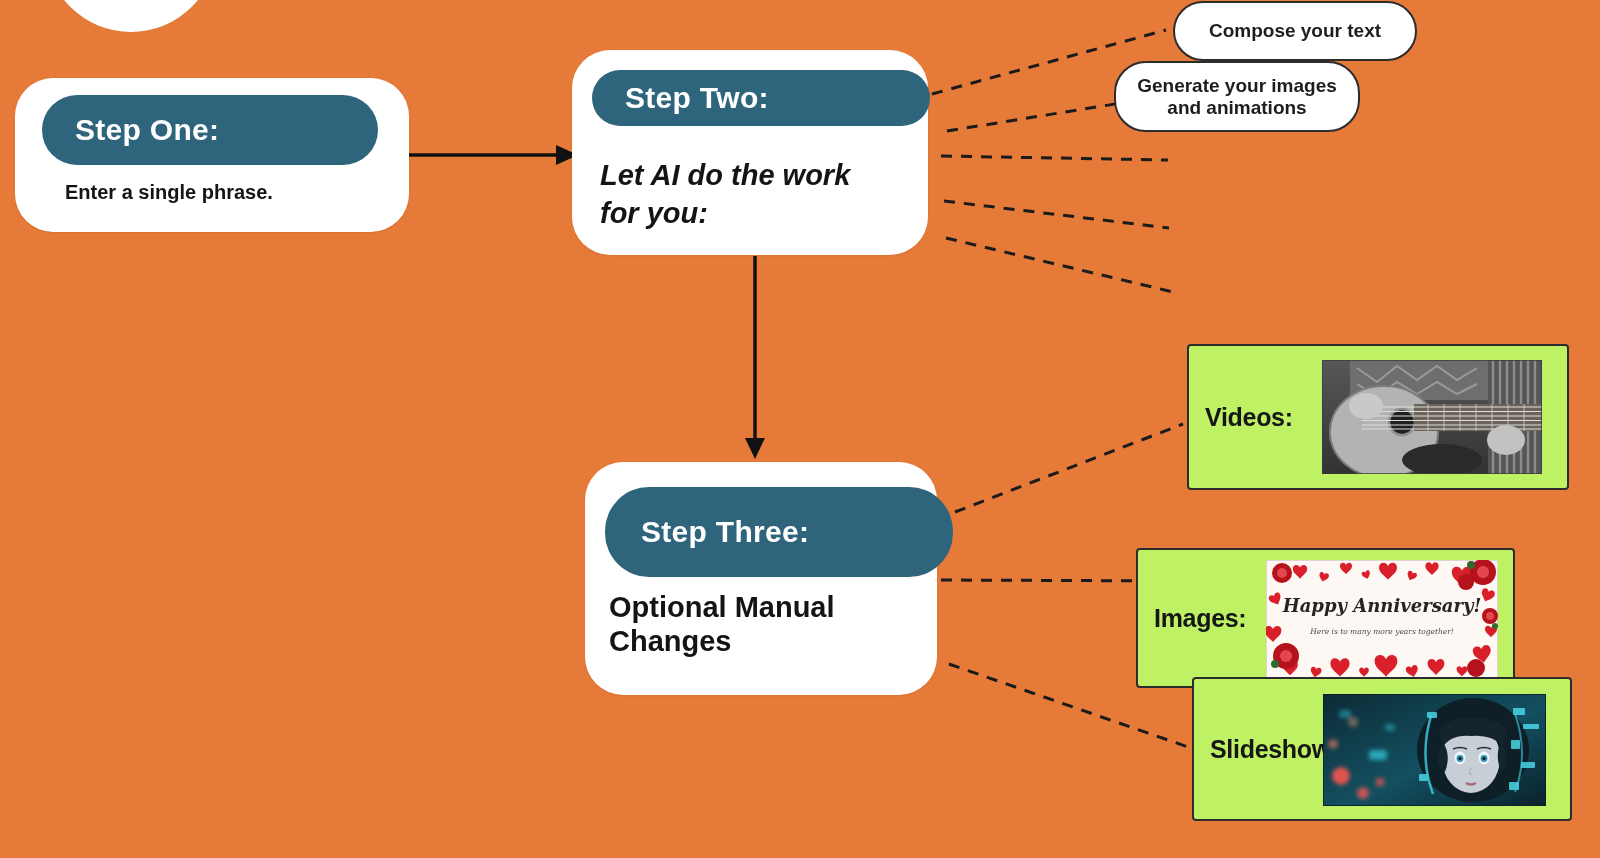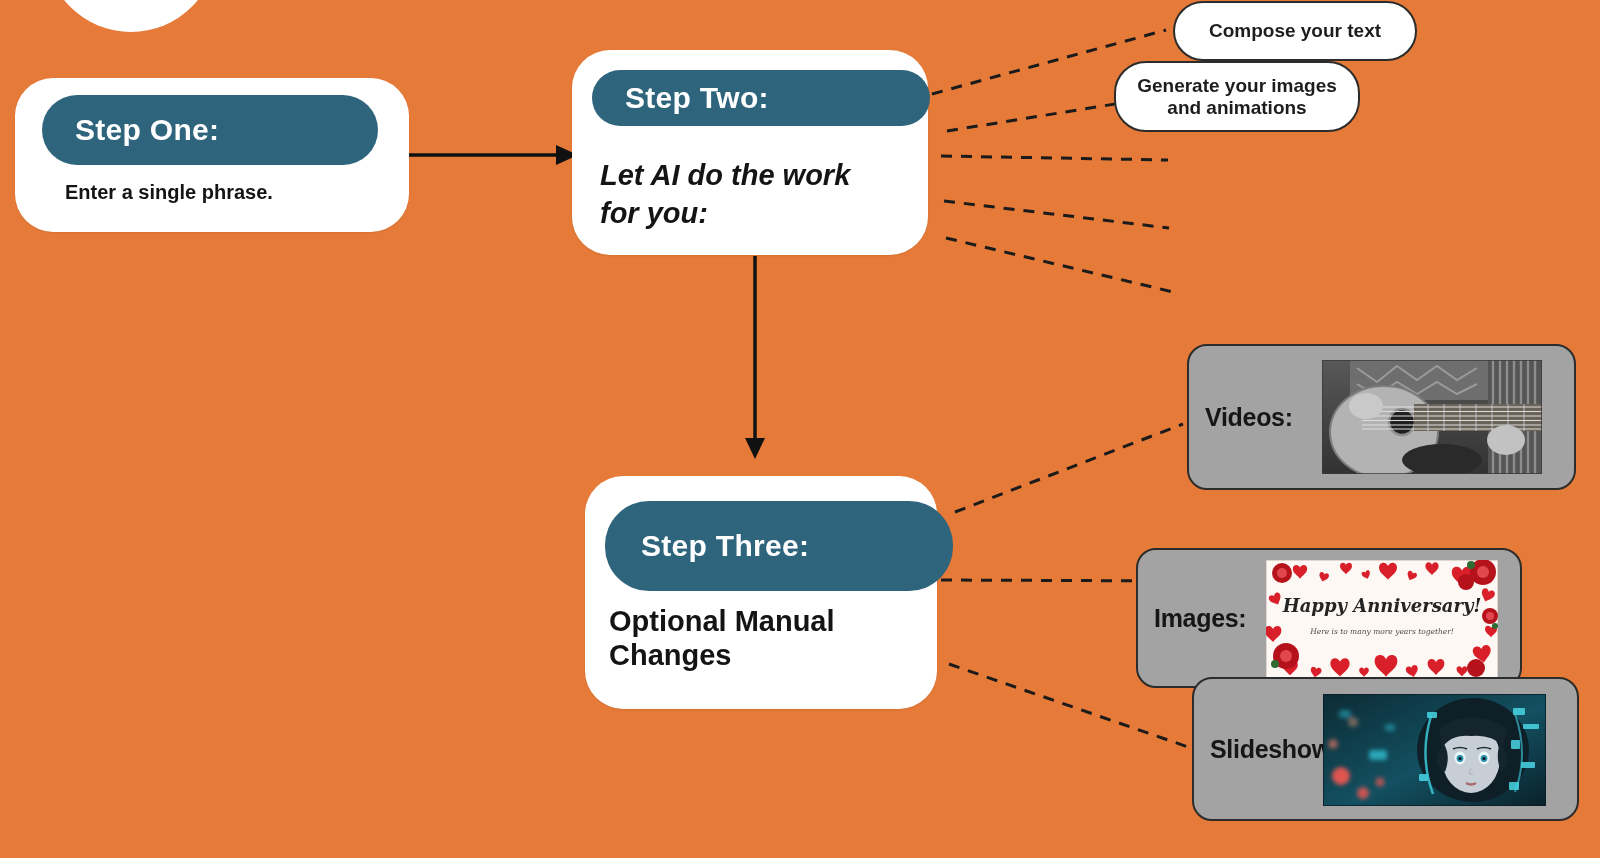--- a/index.html
+++ b/index.html
@@ -20,29 +20,29 @@
   .node{background:#fff;border-radius:38px;box-shadow:0 1px 2px rgba(0,0,0,.08);}
   .title-pill{position:absolute;background:#2f647d;border-radius:44px;display:flex;align-items:center;}
   .title-pill span{color:#fff;font-weight:bold;font-size:30px;letter-spacing:.3px;}
   .node-body{position:absolute;color:#141414;font-weight:bold;font-size:28px;line-height:38px;white-space:pre-line;}
   #step1{left:15px;top:78px;width:394px;height:154px;}
   #step1 .title-pill{left:27px;top:17px;width:303px;height:70px;padding-left:33px;}
   #step1 .node-body{left:38px;top:95px;font-size:20px;margin-left:12px;}
   #step2{left:572px;top:50px;width:356px;height:205px;}
   #step2 .title-pill{left:20px;top:20px;width:305px;height:56px;padding-left:33px;}
   #step2 .node-body{left:28px;top:106px;font-size:29px;font-style:italic;}
-  #step3{left:585px;top:476px;width:352px;height:233px;}
+  #step3{left:585px;top:462px;width:352px;height:233px;}
   #step3 .title-pill{left:20px;top:25px;width:312px;height:90px;padding-left:36px;}
   #step3 .node-body{left:24px;top:128px;font-size:29px;line-height:34px;}
   
   .opt{background:#fff;border:2px solid #2c2c2c;border-radius:32px;
        display:flex;align-items:center;justify-content:center;text-align:center;}
   .opt span{font-weight:bold;font-size:19px;color:#1d1d1d;line-height:22px;white-space:pre-line;}
   
-  .media{background:#a3a3a3;border:2px solid #2c2c2c;border-radius:20px;padding-left:7px;}
+  .media{background:#bef264;border:2px solid #2c2c2c;border-radius:4px;}
   .media .lbl{position:absolute;left:16px;top:50%;transform:translateY(-50%);
               font-weight:bold;font-size:25px;letter-spacing:-0.3px;color:#161616;}
   .thumb{position:absolute;display:block;}
 </style>
 </head>
 <body>
 
 <div id="canvas">
 
   <div class="abs deco-circle"></div>

